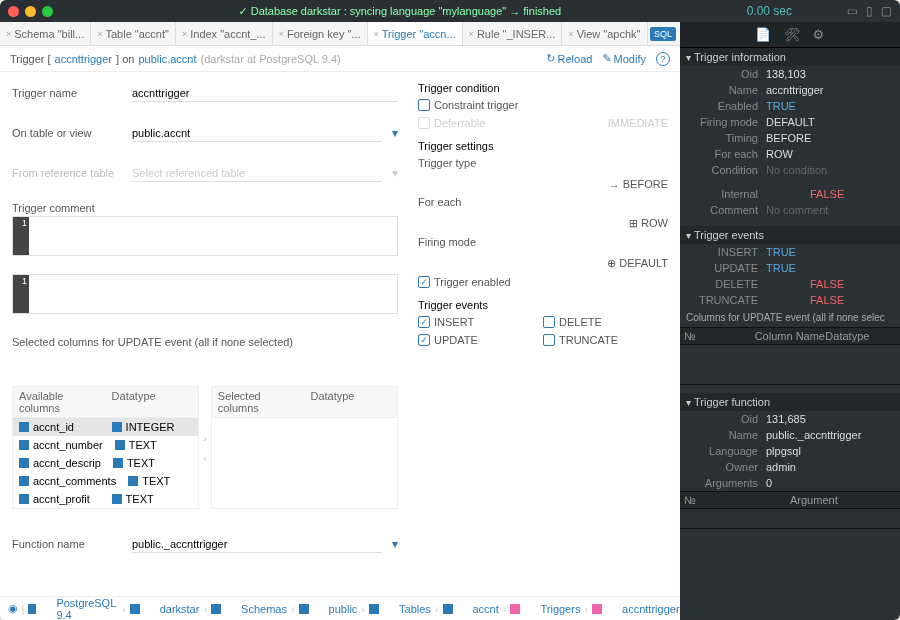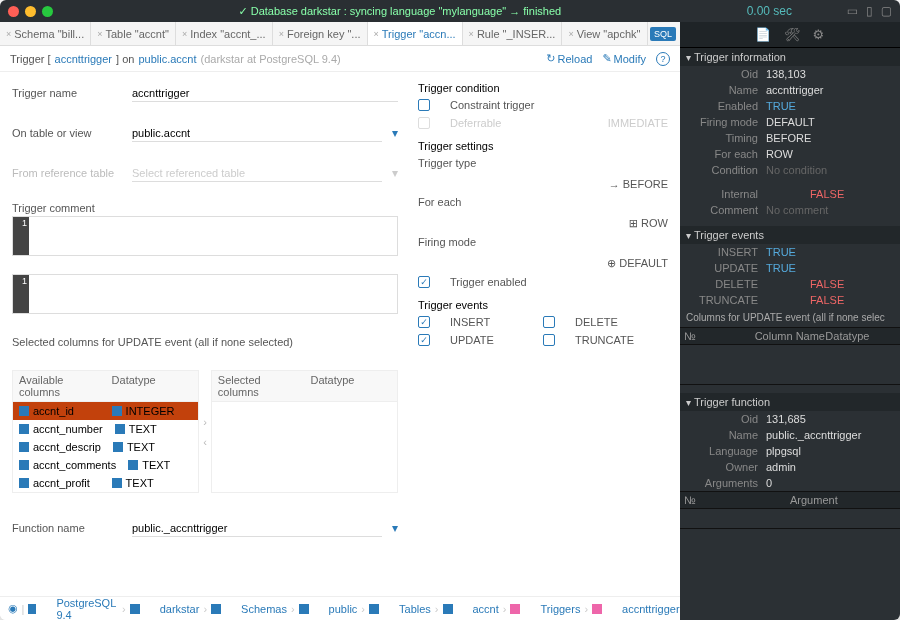--- a/index.html
+++ b/index.html
@@ -41,37 +41,37 @@
 .form-row input[type=text]::placeholder { color: #ccc; }
 .dropdown-icon { color: #2a7ab8; font-size: 12px; cursor: pointer; }
 
 .textarea-block { display: flex; flex-direction: column; gap: 2px; }
 .textarea-block label { color: #555; }
 .fake-textarea { height: 40px; border: 1px solid #ddd; display: flex; }
 .gutter { width: 16px; background: #444; color: #fff; font-size: 9px; text-align: right; padding: 1px 2px; }
 
 .section-title { color: #555; margin-top: 4px; }
 .section-sub { font-weight: 500; }
-.check-row { display: flex; align-items: center; gap: 20px; color: #555; padding: 1px 0; }
+.check-row { display: flex; align-items: center; gap: 4px; color: #555; padding: 1px 0; }
 .check-row.disabled { color: #ccc; }
 .checkbox { width: 12px; height: 12px; border: 1px solid #2a7ab8; border-radius: 2px; display: flex; align-items: center; justify-content: center; font-size: 9px; color: #2a7ab8; }
 .checkbox.off { border-color: #2a7ab8; }
 .checkbox.disabled { border-color: #ddd; }
 .kv-row { display: flex; justify-content: space-between; padding: 1px 0; color: #555; }
 .kv-row .v { color: #555; margin-top: 21px; }
 .two-checks { display: flex; }
 .two-checks > div { flex: 1; }
 
-.columns-area { display: flex; gap: 4px; margin-top: 4px; }
+.columns-area { display: flex; gap: 4px; margin-top: 20px; }
 .col-table { flex: 1; border: 1px solid #eee; }
 .col-table .hdr { display: flex; background: #f8f8f8; border-bottom: 1px solid #eee; }
 .col-table .hdr div { flex: 1; padding: 3px 6px; color: #666; }
 .col-table .row { display: flex; }
 .col-table .row div { flex: 1; padding: 3px 6px; display: flex; align-items: center; gap: 4px; }
-.col-table .row.sel { background: #c2410c; justify-content: flex-end; }
+.col-table .row.sel { background: #e5e5e5; justify-content: flex-end; }
 .col-ico { width: 10px; height: 10px; background: #2a7ab8; display: inline-block; }
 .arrows { display: flex; flex-direction: column; justify-content: center; gap: 8px; color: #bbb; font-size: 14px; }
 
 .func-args { display: flex; gap: 10px; align-items: flex-start; }
 .func-args label { width: 110px; color: #555; }
 .func-args .args-box { flex: 1; display: flex; align-items: center; }
 .func-args .args-box .argrow { flex: 1; color: #888; }
 .plus-minus { display: flex; flex-direction: column; color: #888; font-size: 14px; }
 
 .breadcrumbs { height: 24px; border-top: 1px solid #eee; display: flex; align-items: center; padding: 0 8px; gap: 4px; color: #2a7ab8; font-size: 10px; }

